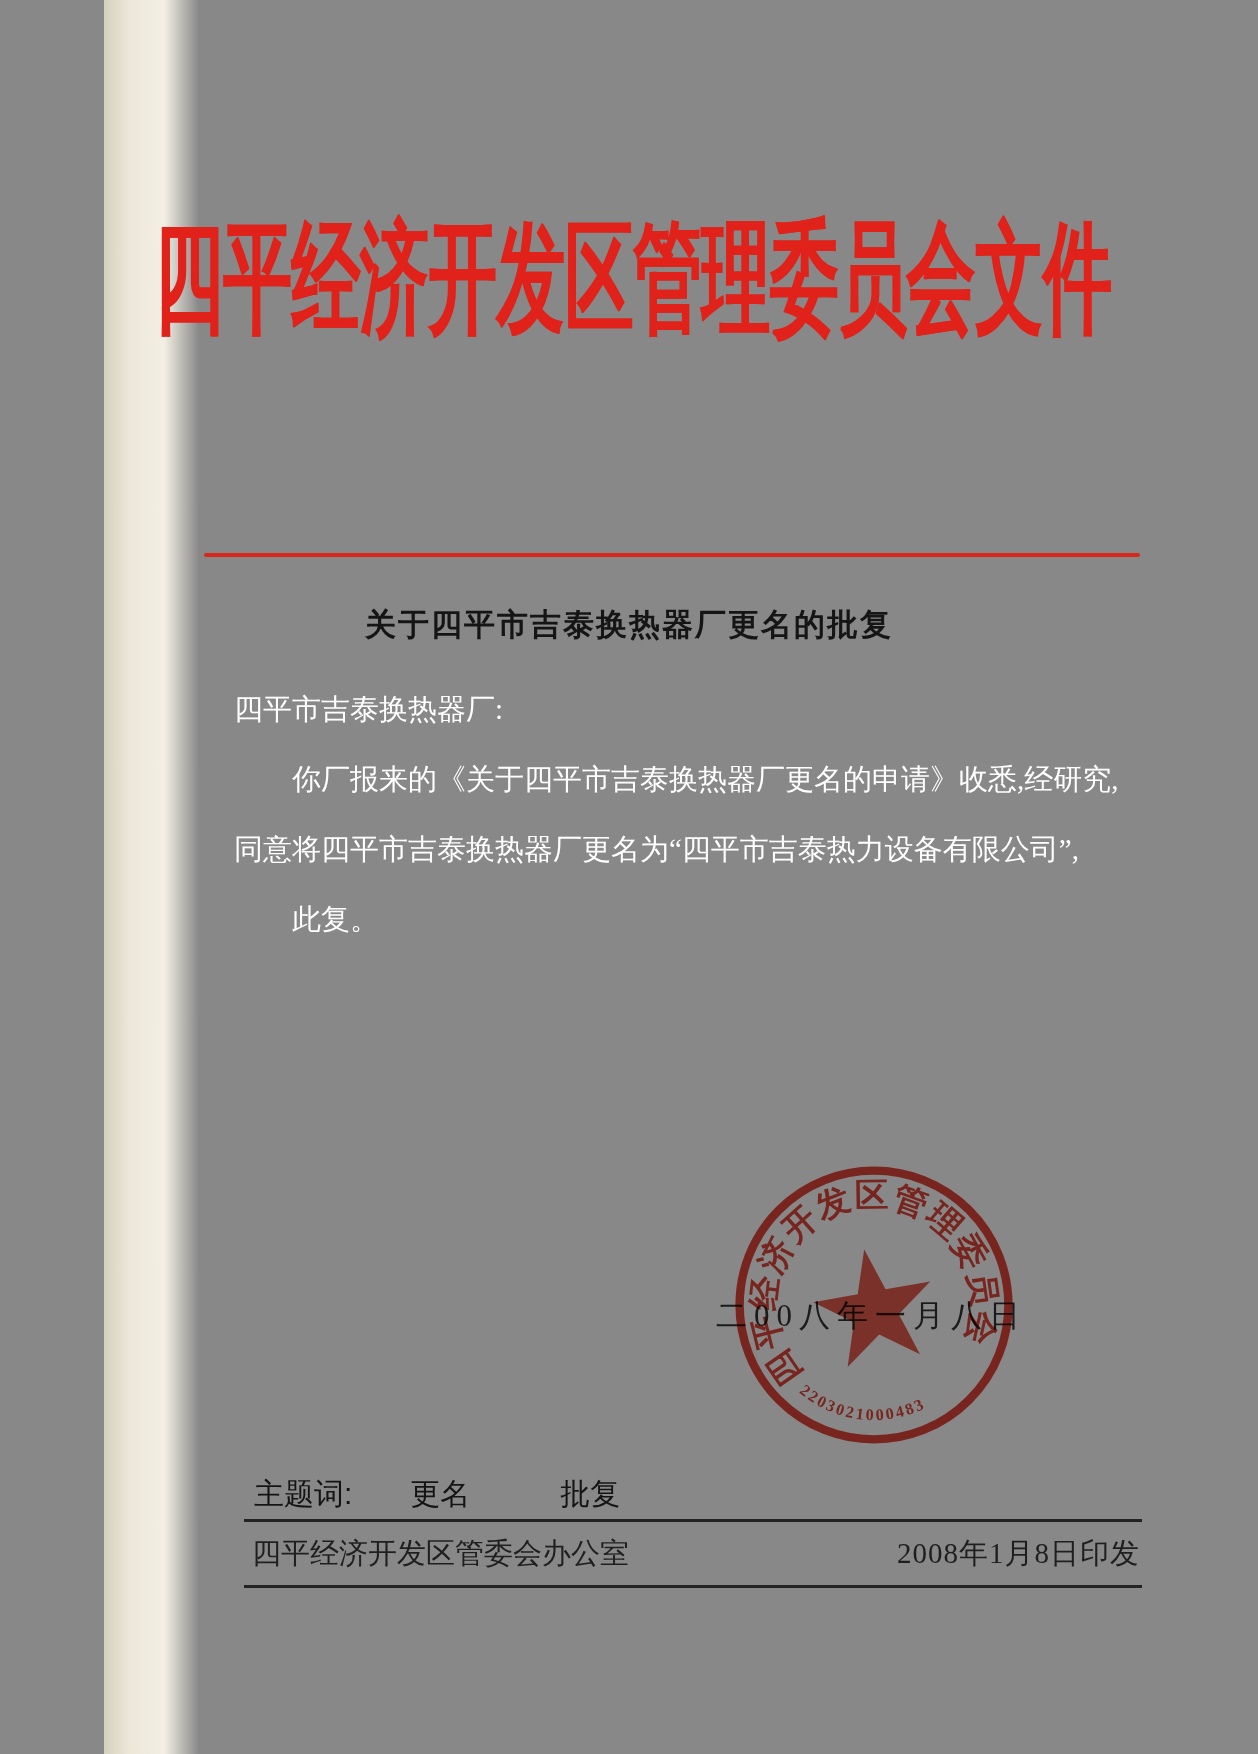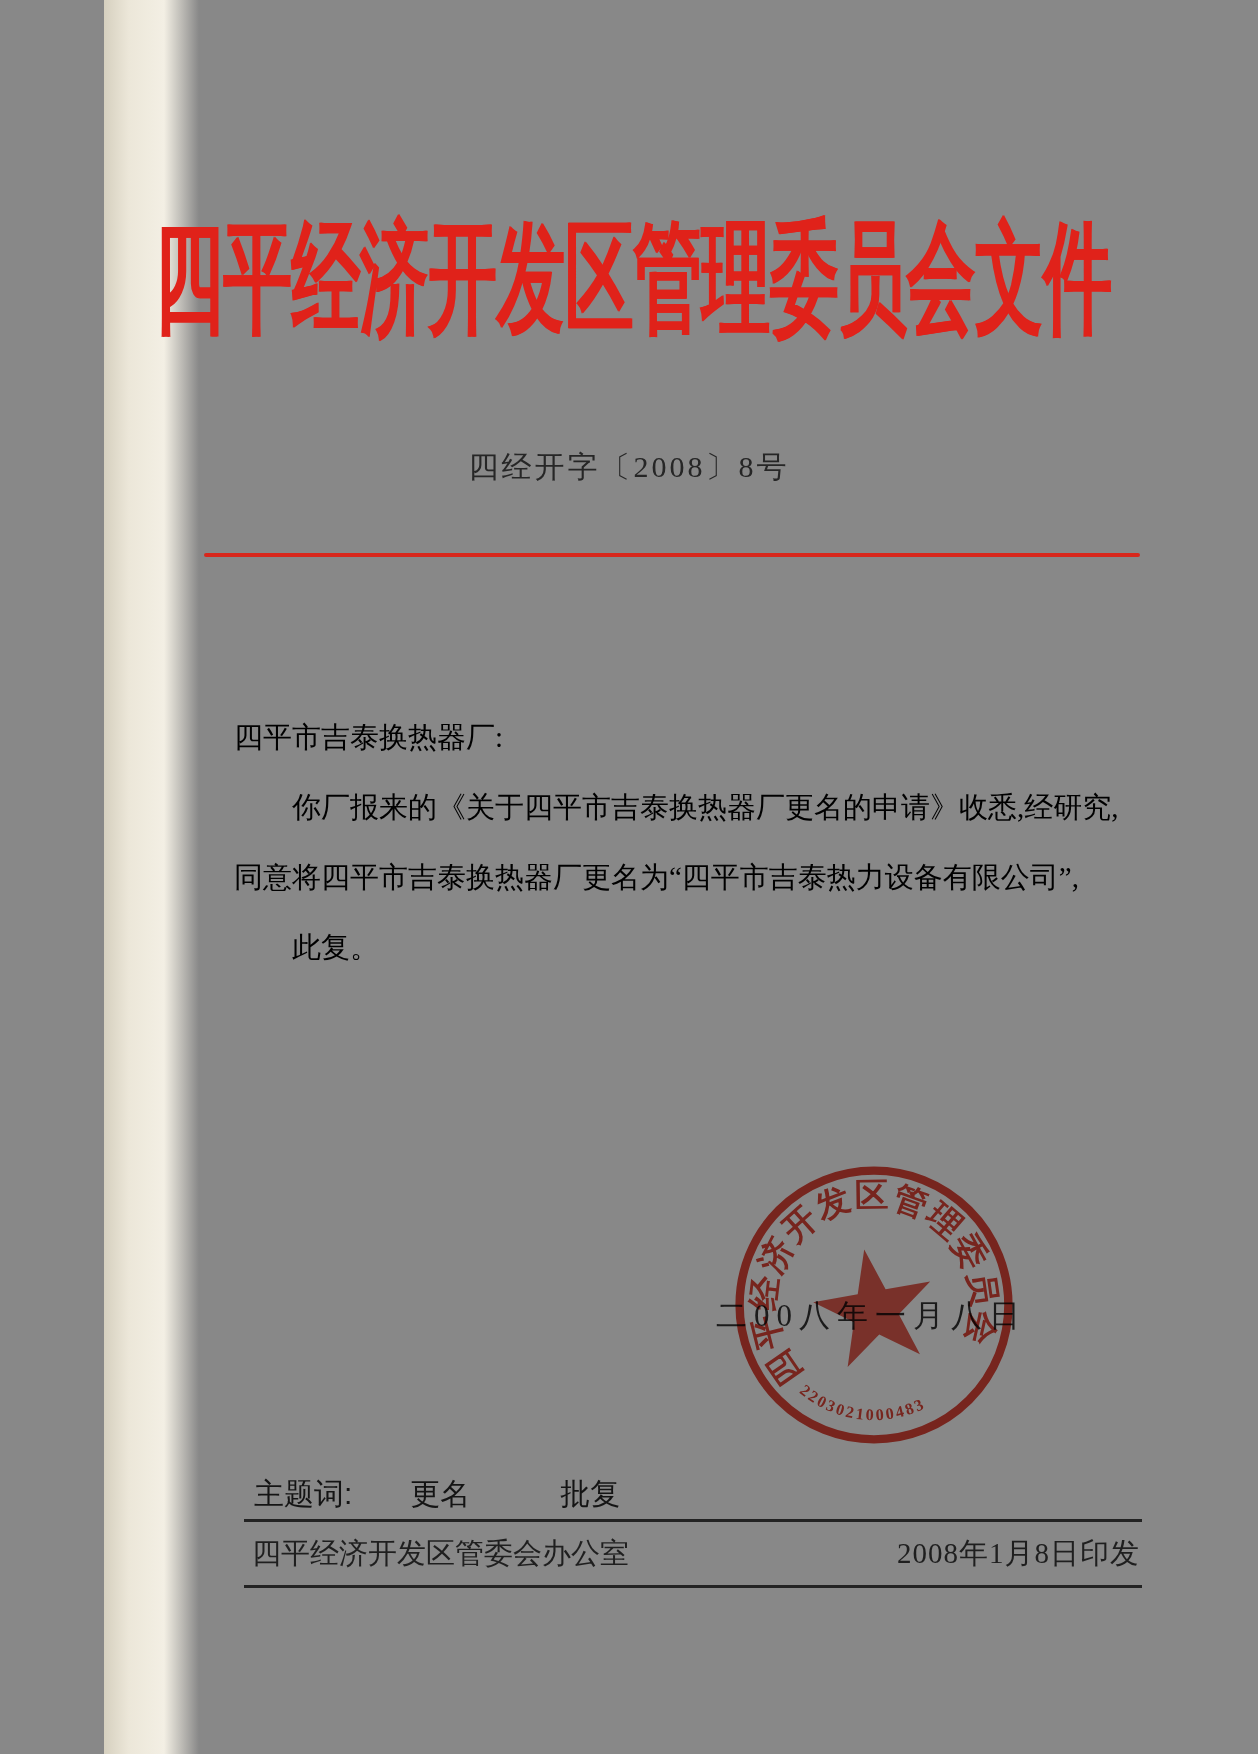--- a/index.html
+++ b/index.html
@@ -58,25 +58,25 @@
     top: 604px; left: 0; right: 0;
     text-align: center;
     font-family: "Liberation Sans", sans-serif;
     font-weight: bold;
     font-size: 31px;
     letter-spacing: 2px;
     color: #151515;
   }
   .body-block {
     position: absolute;
-    top: 702px; left: 130px;
+    top: 674px; left: 130px;
     width: 905px;
     font-size: 29px;
     line-height: 70px;
-    color: #000000;
+    color: #ffffff;
   }
   .body-line { white-space: nowrap; }
   .indent { text-indent: 2em; }
   .sig-date {
     position: absolute;
     top: 1295px; left: 612px;
     font-size: 31px;
     letter-spacing: 7px;
     color: #1b1b1b;
     white-space: nowrap;
@@ -149,24 +149,24 @@
 </head>
 <body>
 
 <div class="page">
   <div class="left-band"></div>
 
   <div class="header-title">
     <span>四平经济开发区管理委员会文件</span>
   </div>
 
-  <div class="doc-number">四经开字〔2008〕8号</div>
 
   <div class="red-rule"></div>
 
+  <div class="doc-title">关于四平市吉泰换热器厂更名的批复</div>
 
   <div class="body-block">
     <div class="body-line">四平市吉泰换热器厂:</div>
     <div class="body-line indent">你厂报来的《关于四平市吉泰换热器厂更名的申请》收悉,经研究,</div>
     <div class="body-line">同意将四平市吉泰换热器厂更名为“四平市吉泰热力设备有限公司”,</div>
     <div class="body-line indent">此复。</div>
   </div>
 
   <div class="sig-date">二00八年一月八日</div>
 

